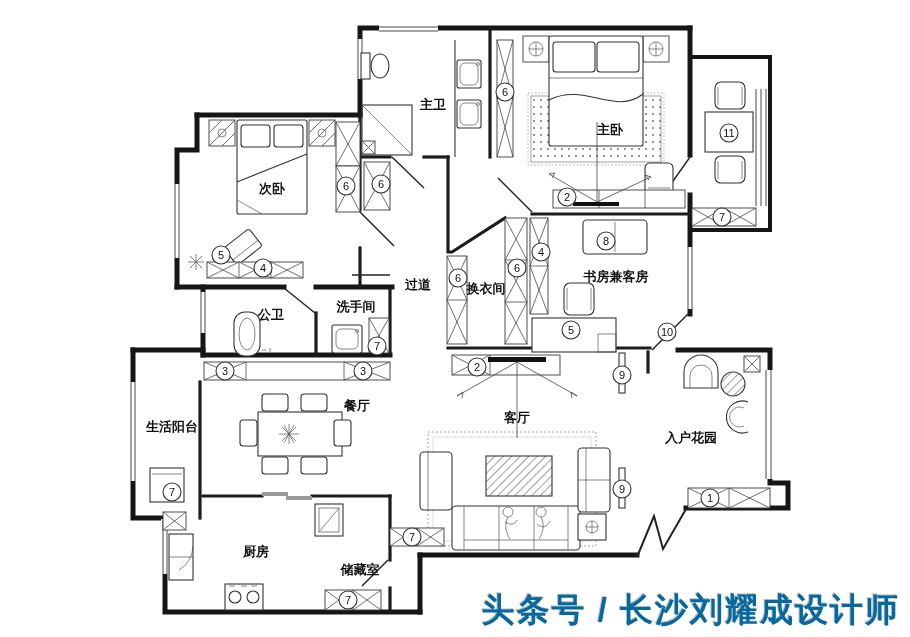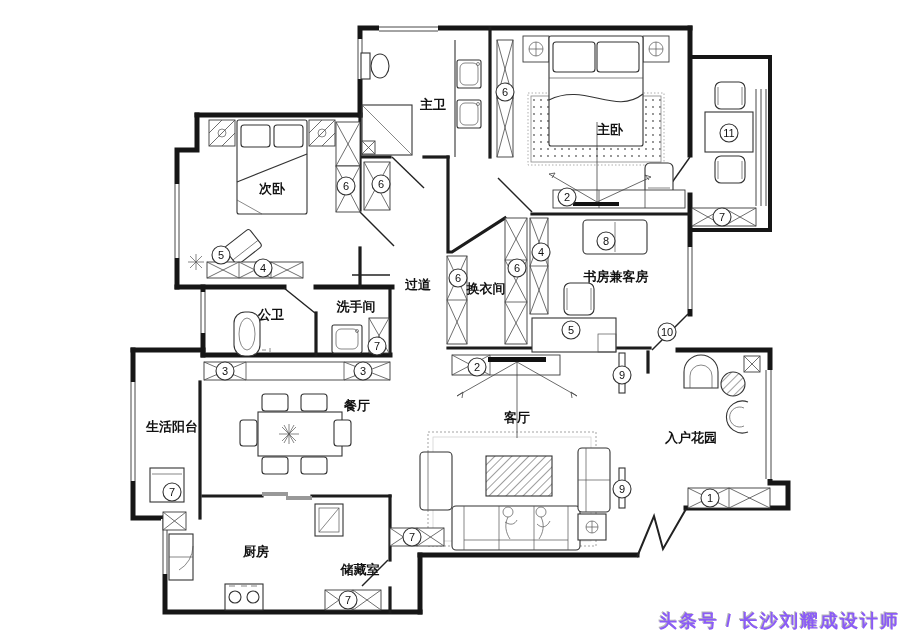--- a/index.html
+++ b/index.html
@@ -14,22 +14,22 @@
   .fw {stroke:#333;stroke-width:1.1;fill:#fff;}
   .cab{stroke:#3a3a3a;stroke-width:.9;fill:#fff;}
   .xl {stroke:#4a4a4a;stroke-width:.8;fill:none;}
   .d  {stroke:#222;stroke-width:1.4;fill:none;}
   .win{stroke:#333;stroke-width:.9;}
   .thin{stroke:#555;stroke-width:.7;fill:none;}
   .arrow{stroke:#444;stroke-width:.8;fill:none;}
   .room-label{font:bold 13px "Liberation Sans","DejaVu Sans",sans-serif;fill:#111;text-anchor:middle;}
   .marker circle{fill:#fff;stroke:#333;stroke-width:1.1;}
   .marker text{font:11px "Liberation Sans","DejaVu Sans",sans-serif;fill:#111;text-anchor:middle;}
-  .watermark{position:absolute;right:10px;bottom:4px;font-size:18px;font-weight:bold;
-             letter-spacing:2px;color:#8b5cf6;
+  .watermark{position:absolute;right:10px;bottom:4px;font-size:33px;font-weight:bold;
+             letter-spacing:2px;color:#0369a1;
              text-shadow:-1px -1px 0 #b9b9b9,1px 1px 0 #ffffff;}
 </style>
 </head>
 <body>
 
 <div class="stage">
 <svg width="910" height="637" viewBox="0 0 910 637">
   <defs>
     <pattern id="dots" width="7" height="7" patternUnits="userSpaceOnUse">
       <circle cx="2" cy="2" r="0.9" fill="#666"></circle>

